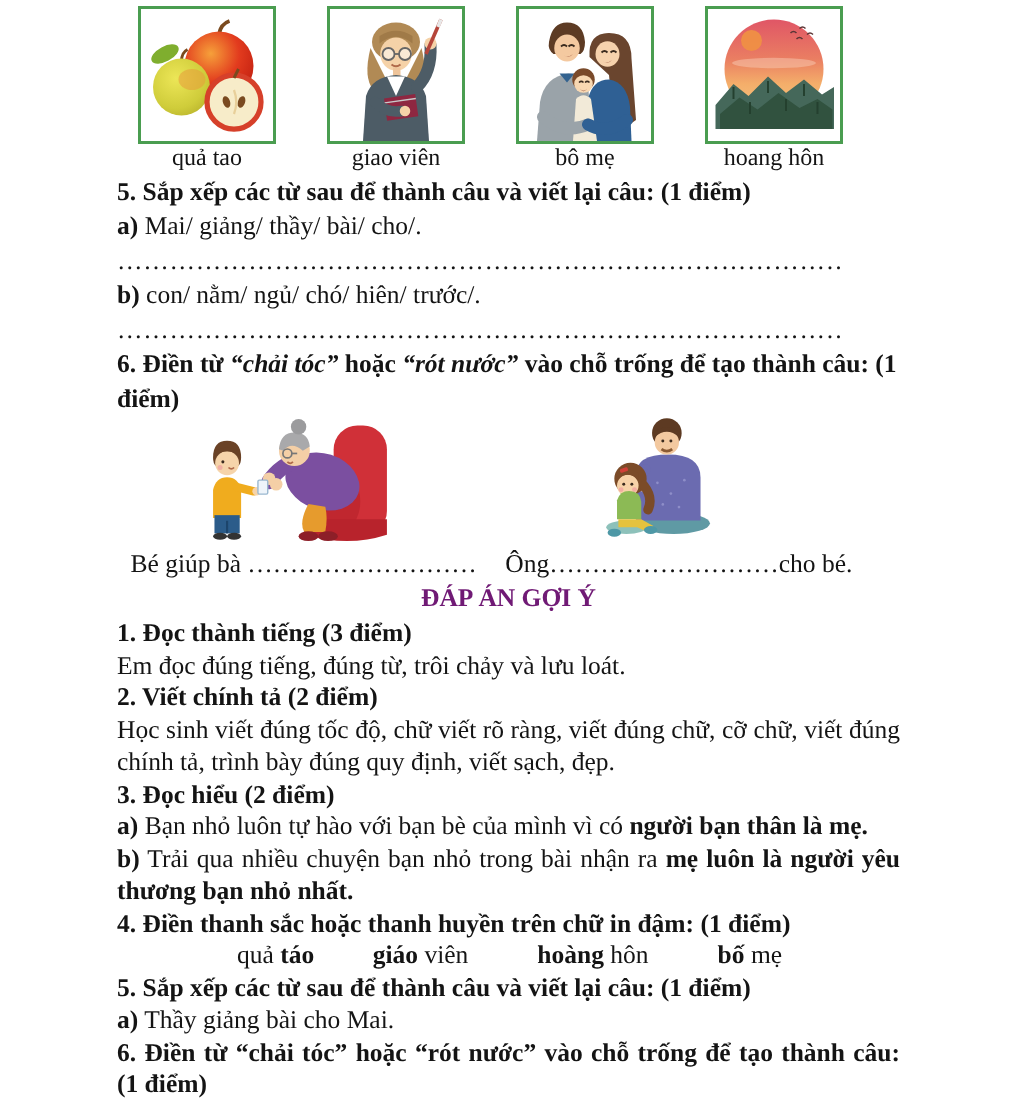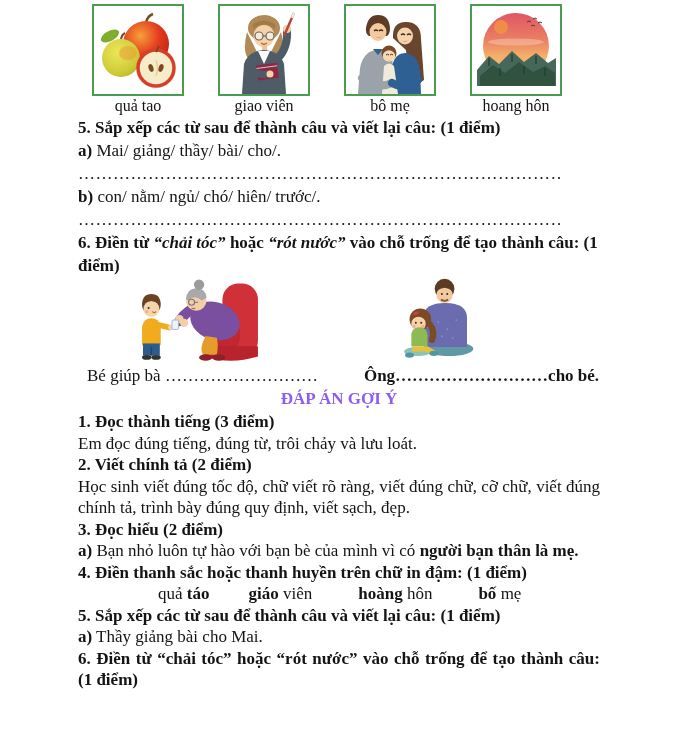--- a/index.html
+++ b/index.html
@@ -28,24 +28,24 @@
   .just { text-align: justify; }
   .dots-line { line-height: 23px; white-space: nowrap; overflow: hidden; width: 484px; letter-spacing: .5px; }
 
   
   .q6-images { position: relative; height: 88px; }
   .img-grandma { position: absolute; left: 36px; top: 1px; height: 86px; }
   .img-comb { position: absolute; left: 310px; top: 0; height: 88px; }
 
   .captions { display: flex; line-height: 22px; align-items: flex-end; }
   .cap-left { margin-left: 9px; }
-  .cap-right { margin-left: 46px; font-weight: bold; }
-
-  
-  .ak-heading { text-align: center; color: #8b5cf6; font-weight: bold; line-height: 24px; }
+  .cap-right { margin-left: 19px; }
+
+  
+  .ak-heading { text-align: center; color: #701a75; font-weight: bold; line-height: 24px; }
   .ak-line { line-height: 21.5px; }
   .s4-row { display: flex; padding-left: 80px; line-height: 21.5px; }
   .s4-row .it2 { margin-left: 39px; }
   .s4-row .it3 { margin-left: 46px; }
   .s4-row .it4 { margin-left: 46px; text-align: right; }
 </style>
 </head>
 <body>
 
 <div class="content">
@@ -266,20 +266,21 @@
   <div class="ak-heading">ĐÁP ÁN GỢI Ý</div>
 
   <div class="ak-line bold"><span>1. Đọc thành tiếng (3 điểm)</span></div>
   <div class="ak-line"><span>Em đọc đúng tiếng, đúng từ, trôi chảy và lưu loát.</span></div>
 
   <div class="ak-line bold"><span>2. Viết chính tả (2 điểm)</span></div>
   <div class="ak-line just"><span>Học sinh viết đúng tốc độ, chữ viết rõ ràng, viết đúng chữ, cỡ chữ, viết đúng chính tả, trình bày đúng quy định, viết sạch, đẹp.</span></div>
 
   <div class="ak-line bold"><span>3. Đọc hiểu (2 điểm)</span></div>
   <div class="ak-line"><span class="bold">a)</span><span> Bạn nhỏ luôn tự hào với bạn bè của mình vì có </span><span class="bold">người bạn thân là mẹ.</span></div>
+  <div class="ak-line just"><span class="bold">b)</span><span> Trải qua nhiều chuyện bạn nhỏ trong bài nhận ra </span><span class="bold">mẹ luôn là người yêu thương bạn nhỏ nhất.</span></div>
 
   <div class="ak-line bold"><span>4. Điền thanh sắc hoặc thanh huyền trên chữ in đậm: (1 điểm)</span></div>
   <div class="s4-row">
     <span class="it1"><span>quả </span><span class="bold">táo</span><span></span></span>
     <span class="it2"><span></span><span class="bold">giáo</span><span> viên</span></span>
     <span class="it3"><span></span><span class="bold">hoàng</span><span> hôn</span></span>
     <span class="it4"><span></span><span class="bold">bố</span><span> mẹ</span></span>
   </div>
 
   <div class="ak-line bold"><span>5. Sắp xếp các từ sau để thành câu và viết lại câu: (1 điểm)</span></div>

